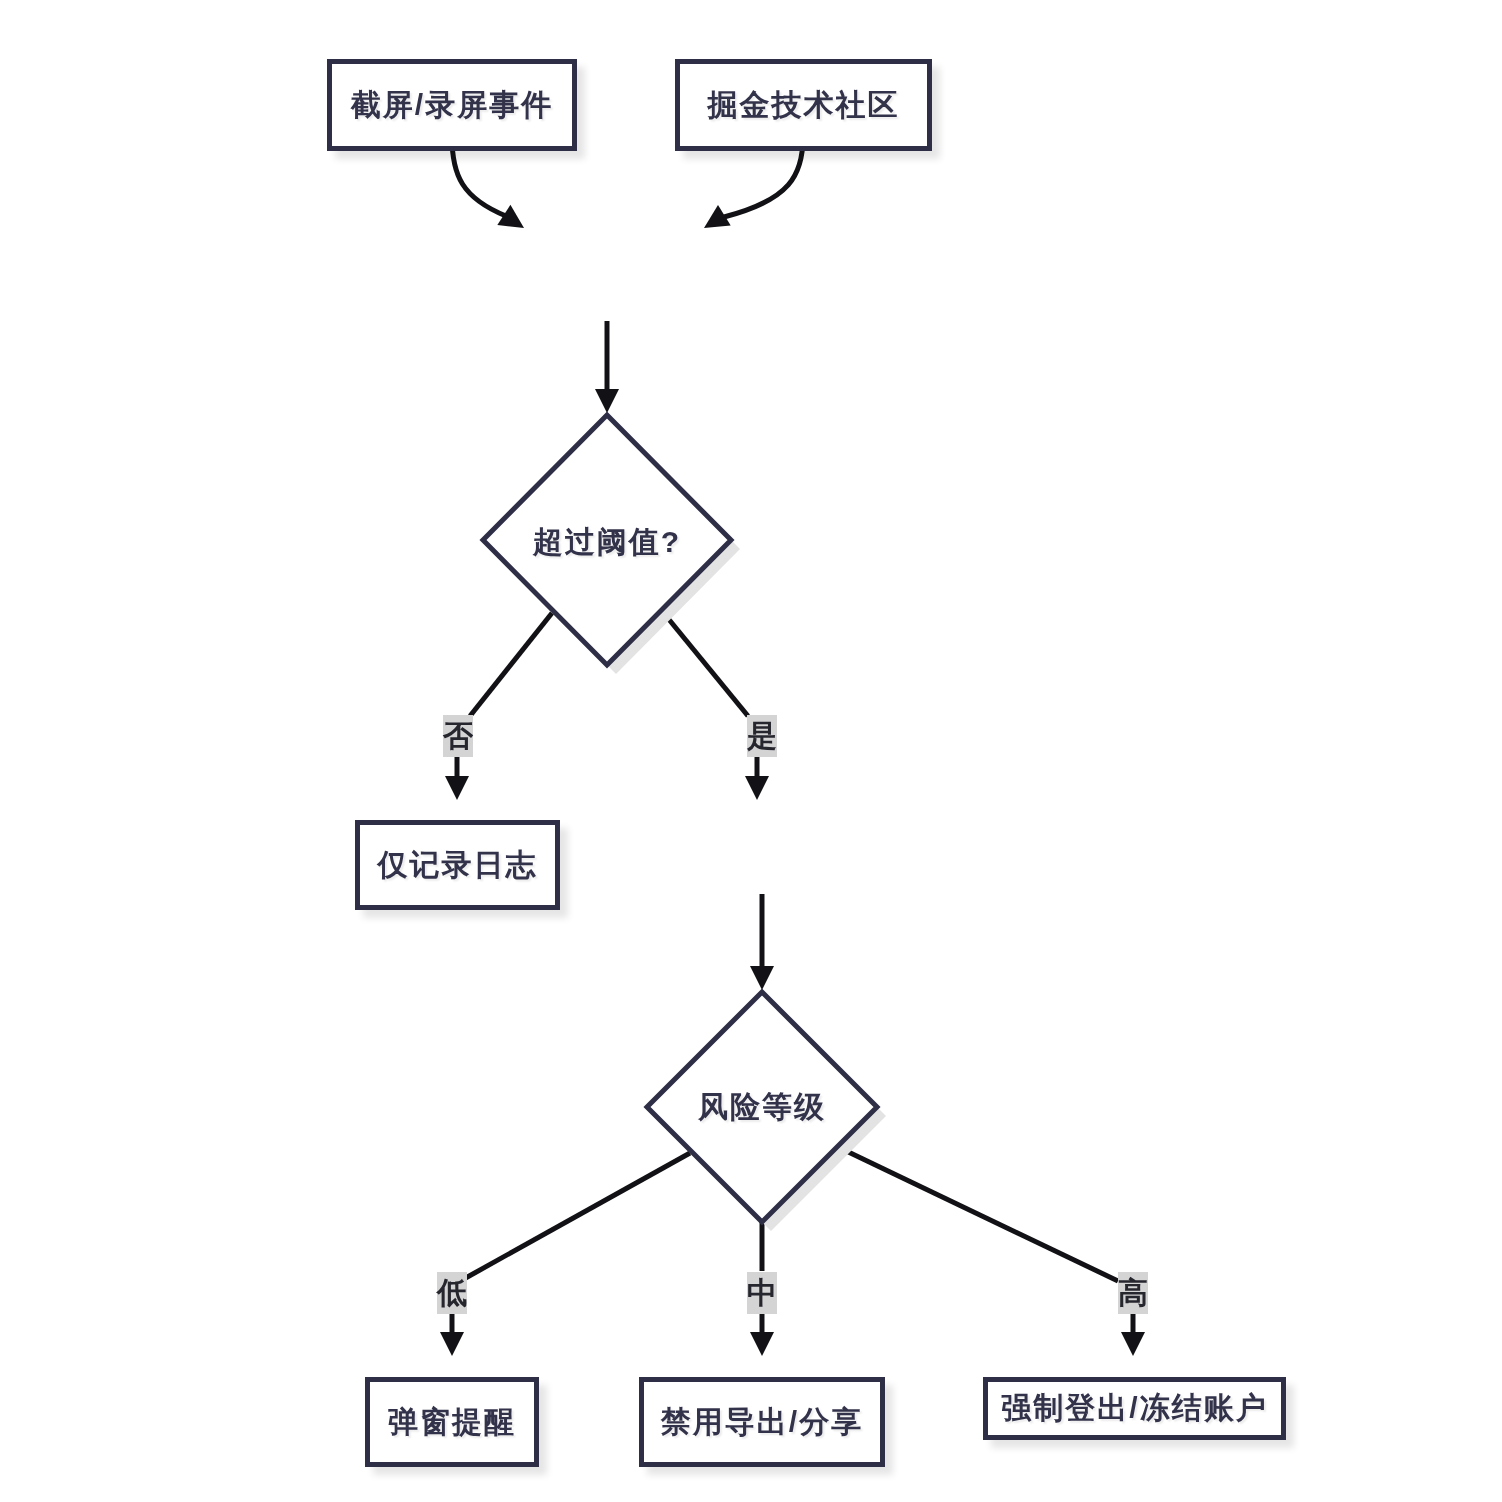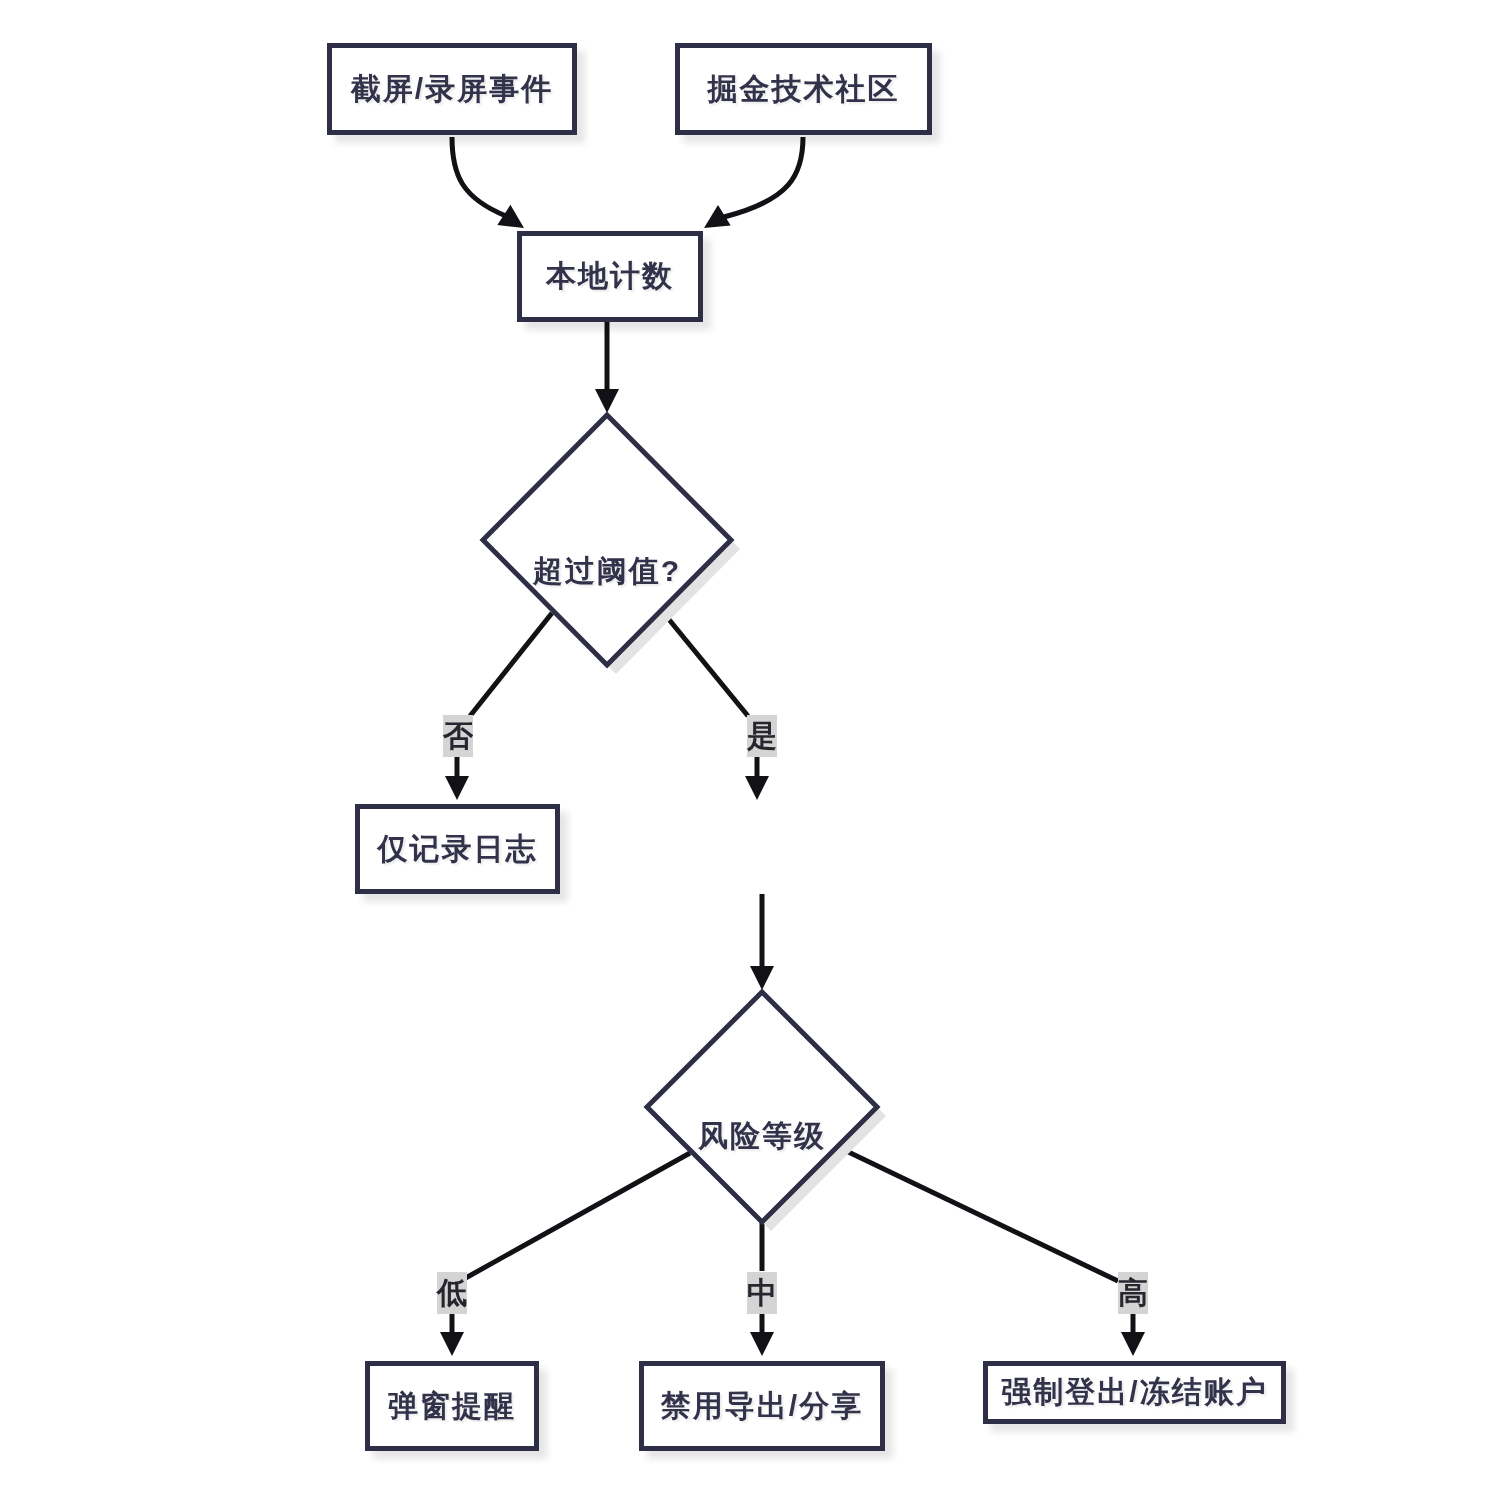--- a/index.html
+++ b/index.html
@@ -24,29 +24,29 @@
     position:absolute;
     box-sizing:border-box;
     border:5px solid var(--node-border);
     background:#ffffff;
     display:flex;align-items:center;justify-content:center;
     font-size:30px;font-weight:700;color:var(--node-text);
     letter-spacing:2px;
     box-shadow:8px 8px 7px rgba(0,0,0,0.10);
     text-shadow:2px 2px 2px rgba(0,0,0,0.08);
     white-space:nowrap;
+    margin-top:16px;
   }
   .diamond-label{
     position:absolute;width:200px;height:42px;
     display:flex;align-items:center;justify-content:center;
     font-size:30px;font-weight:700;color:var(--node-text);
     letter-spacing:2px;
     text-shadow:2px 2px 2px rgba(0,0,0,0.08);
     pointer-events:none;
-    margin-top:29px;
   }
   .branch-label{
     position:absolute;width:30px;height:42px;
     background:var(--label-bg);
     display:flex;align-items:center;justify-content:center;
     font-size:30px;font-weight:700;color:var(--label-text);
   }
   .watermark{
     position:absolute;left:1155px;top:1437px;width:338px;
     text-align:right;
@@ -115,23 +115,20 @@
     <polygon points="771,1001 886,1116 771,1231 656,1116" fill="#e3e3e3"></polygon>
     <polygon points="762,992 877,1107 762,1222 647,1107" fill="#ffffff" stroke="#2e2e46" stroke-width="5"></polygon>
   </svg>
 
   <div class="node" style="left:327px;top:43px;width:250px;height:92px">
     <span>截屏/录屏事件</span>
   </div>
   <div class="node" style="left:675px;top:43px;width:257px;height:92px">
     <span>掘金技术社区</span>
   </div>
-  <div class="node" style="left:517px;top:231px;width:186px;height:91px">
-    <span>本地计数</span>
-  </div>
   <div class="node" style="left:355px;top:804px;width:205px;height:90px">
     <span>仅记录日志</span>
   </div>
   <div class="node" style="left:365px;top:1361px;width:174px;height:90px">
     <span>弹窗提醒</span>
   </div>
   <div class="node" style="left:639px;top:1361px;width:246px;height:90px">
     <span>禁用导出/分享</span>
   </div>
   <div class="node" style="left:983px;top:1361px;width:303px;height:63px">

